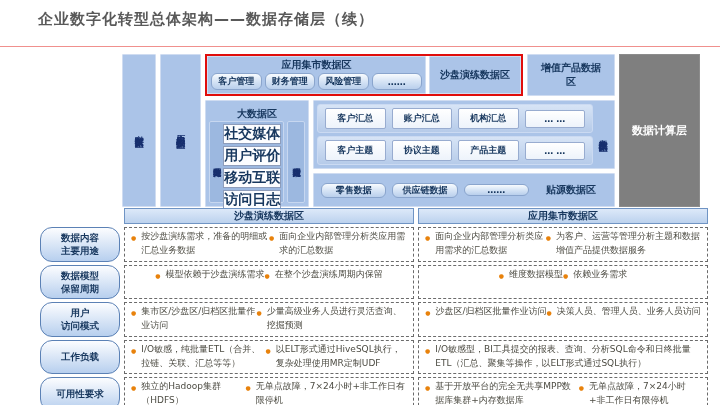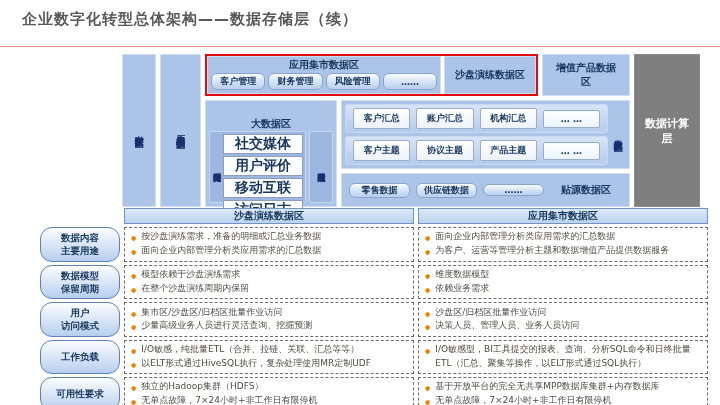--- a/index.html
+++ b/index.html
@@ -1,19 +1,19 @@
 <!DOCTYPE html>
 <html><head>
 <meta charset="utf-8">
 <style>
   * { margin:0; padding:0; box-sizing:border-box; }
   html,body { width:720px; height:405px; background:#ffffff;
     font-family:"DejaVu Sans","Liberation Sans",sans-serif; overflow:hidden; position:relative; }
 
-  .slide-title { position:absolute; left:22px; top:10px; font-size:15px; font-weight:bold;
+  .slide-title { position:absolute; left:38px; top:10px; font-size:15px; font-weight:bold;
     color:#595959; letter-spacing:1px;text-align:center; }
   .red-rule { position:absolute; left:0; top:46px; width:720px; height:1px; background:#f0908d; }
 
   
   .diagram { position:absolute; left:122px; top:54px; width:578px; height:153px;
     display:flex; gap:4px; }
   .panel { background:#abc4e8; border:1px solid #cfdcf1; border-radius:1px; }
   .vlabel { writing-mode:vertical-rl; text-orientation:upright;
     font-size:9px; font-weight:bold; color:#172f6e; line-height:1.15; letter-spacing:1px; }
   .zone-v { display:flex; align-items:center; justify-content:center; }
@@ -28,21 +28,21 @@
   .appmart-btns { flex:1; display:flex; gap:3px; padding:1px 3px 3px 3px; }
   .btn { flex:1; background:linear-gradient(#f8fbfe,#d9e6f6 45%,#b9cfec);
     border:1px solid #8aa5cd; border-radius:6px; font-size:9px; font-weight:bold; color:#17375e;
     display:flex; align-items:center; justify-content:center; white-space:nowrap; overflow:hidden; }
   .sandbox { width:92px; display:flex; align-items:center; justify-content:center;
     font-size:10px; font-weight:bold; color:#17375e; }
   .valueadded { width:88px; display:flex; align-items:center; justify-content:flex-start;
     text-align:center; font-size:10px; font-weight:bold; color:#17375e; padding:2px 10px; }
 
   .bottom-row { flex:1; display:flex; gap:4px; min-height:0; }
-  .bigdata { width:132px; display:flex; flex-direction:column; padding:15px 3px 3px 3px; }
+  .bigdata { width:104px; display:flex; flex-direction:column; padding:5px 3px 3px 3px; }
   .bigdata-body { flex:1; display:flex; gap:3px; min-height:0; }
   .bd-sub { background:#9cb8e0; border:1px solid #c7d7f0; border-radius:2px; }
   .bd-pair { flex:1; display:flex; gap:2px; padding:2px; }
   .bd-vl { display:flex; align-items:center; justify-content:center; font-size:8px; letter-spacing:0; }
   .bd-boxes { flex:1; display:flex; flex-direction:column; gap:2px; min-width:0; }
   .wbox { flex:1; background:#fcfdff; border:1px solid #8e9dbb; font-size:14px; font-weight:bold;
     color:#17375e; display:flex; align-items:center; justify-content:center; white-space:nowrap; }
   .bd-proc { width:24px; display:flex; align-items:center; justify-content:center; }
 
   .right-col { flex:1; display:flex; flex-direction:column; gap:4px; min-width:0; }
@@ -51,35 +51,35 @@
   .theme-row { flex:1; background:linear-gradient(#d7e4f6,#b6cbe9); border:1px solid #cbdaf2;
     border-radius:3px; display:flex; align-items:center; gap:6px; padding:3px 7px; }
   .tbtn { flex:1; background:linear-gradient(#ffffff,#edf3fb); border:1px solid #98acd0;
     border-radius:2px; font-size:9px; font-weight:bold; color:#17375e; text-align:center;
     padding:3px 0; white-space:nowrap; overflow:hidden; }
   .theme-vl { width:16px; display:flex; align-items:center; justify-content:center; }
   .source-row { flex:1; display:flex; align-items:center; gap:6px; padding:3px 7px; }
   .source-label { width:72px; text-align:center; font-size:10px; font-weight:bold; color:#17375e;
     white-space:nowrap; }
 
-  .compute { width:66px; background:#7f7f7f; border:1px solid #8c8c8c; color:#ffffff;
+  .compute { width:81px; background:#7f7f7f; border:1px solid #8c8c8c; color:#ffffff;
     font-weight:bold; font-size:11px; display:flex; align-items:center; justify-content:center;
     text-align:center; padding:0 10px; }
 
   
   .ctable { position:absolute; left:40px; top:208px; width:668px;
     display:grid; grid-template-columns:80px 1fr 1fr; column-gap:4px; row-gap:3px; }
   .corner { }
   .chdr { height:16px; background:linear-gradient(#dde9f9,#bcd2ee); border:1px solid #6f94c4;
     text-align:center; font-size:10px; font-weight:bold; color:#17375e; line-height:14px; }
   .rlabel { background:linear-gradient(#fcfdff,#b7cfee); border:1px solid #5b81b5; border-radius:12px;
     display:flex; align-items:center; justify-content:center; text-align:center;
     font-size:9.5px; font-weight:bold; color:#17375e; white-space:pre-line; line-height:1.4;
     padding:3px 2px; }
-  .cell { border:1px dashed #6b6b6b; padding:2px 6px; display:flex; flex-direction:column;
+  .cell { border:1px dashed #6b6b6b; padding:2px 6px; display:flex; 
     justify-content:center; gap:0px; }
   .bline { display:flex; font-size:9px; color:#4c4b42; line-height:1.55; }
   .bline::before { content:"●"; color:#e8820c; font-size:6px; margin-right:5px; margin-top:3px;
     flex:none; }
 </style>
 </head>
 <body>
 
 <div class="slide-title">企业数字化转型总体架构——数据存储层（续）</div>
 <div class="red-rule"></div>

